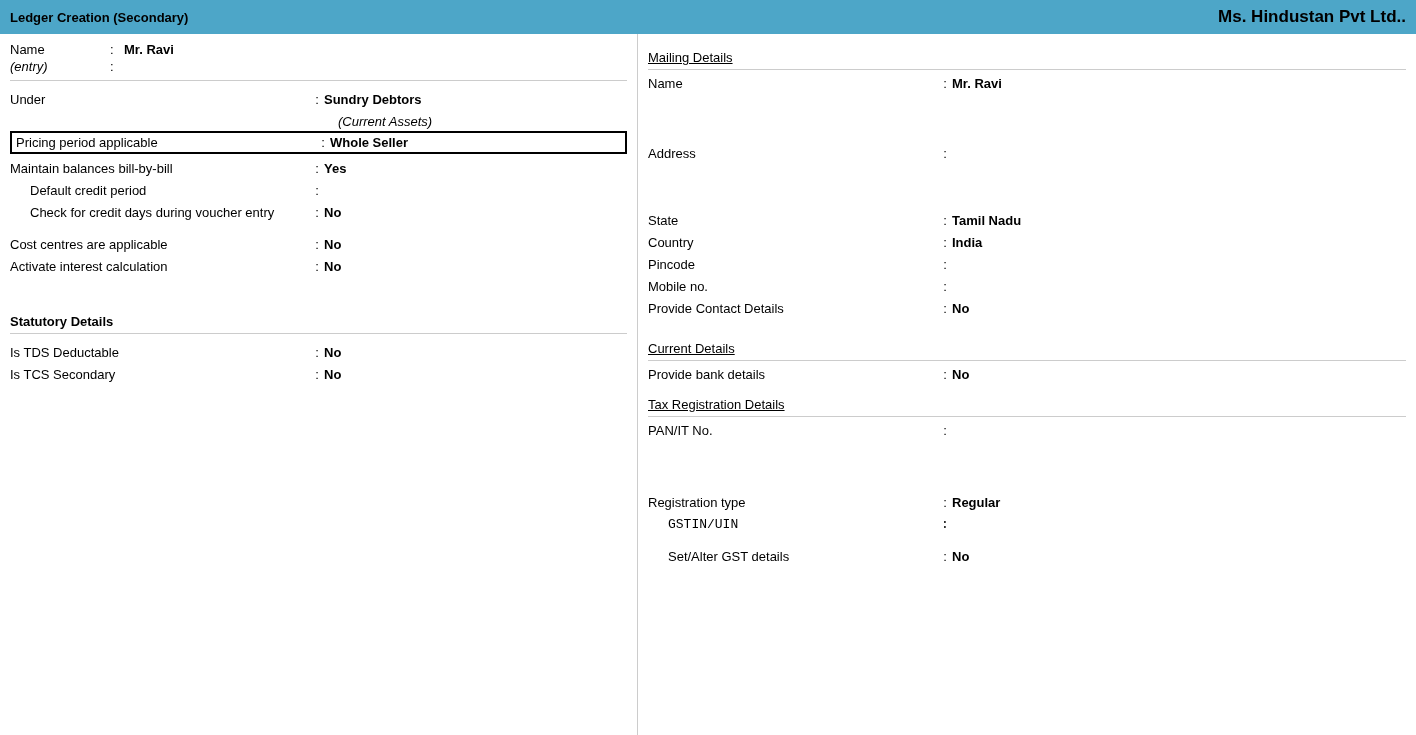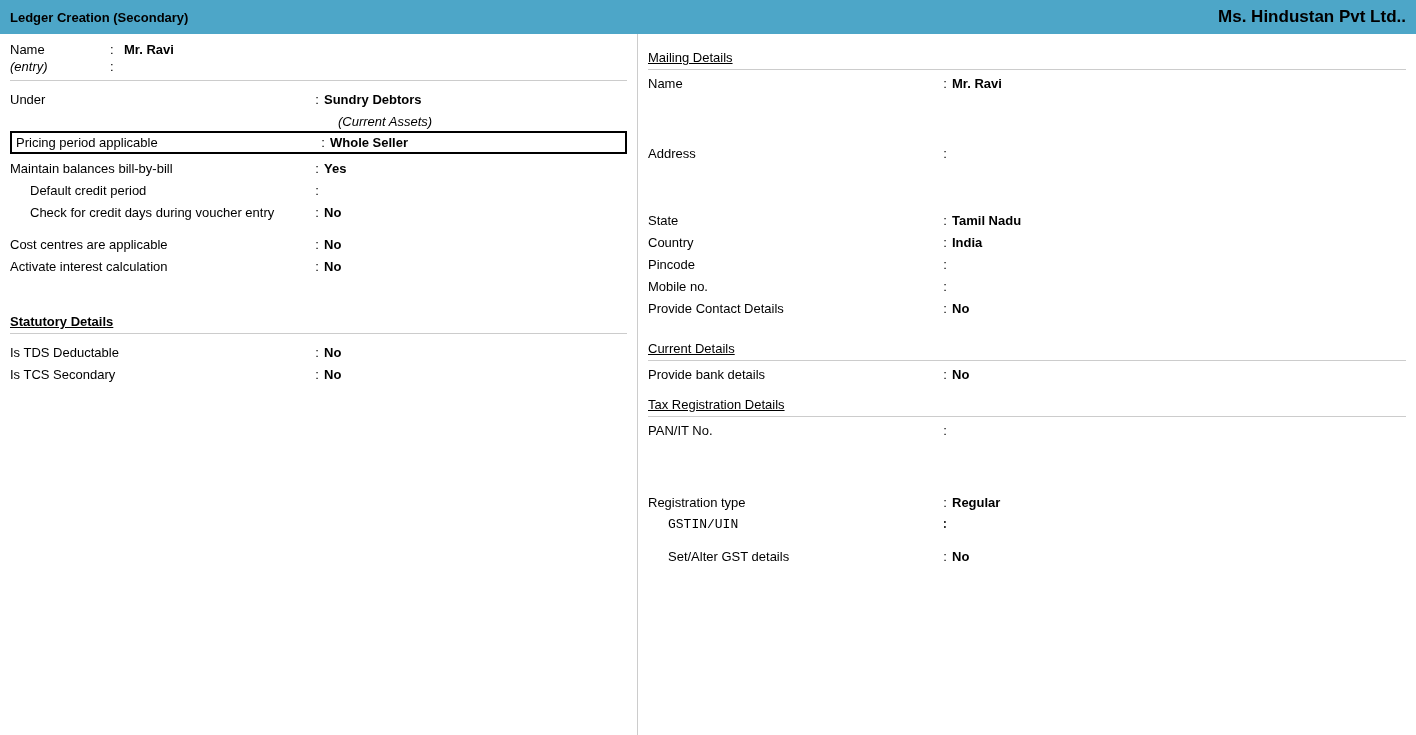--- a/index.html
+++ b/index.html
@@ -69,21 +69,20 @@
       padding-left: 20px;
     }
     .section-divider {
       border: none;
       border-top: 1px solid #ccc;
       margin: 6px 0;
     }
     .section-header {
       font-weight: bold;
       font-size: 13px;
-      text-decoration: underline;
       margin: 8px 0 4px 0;
       display: inline-block;
     }
     .pricing-box {
       border: 2px solid #000;
       padding: 2px 4px;
       margin-bottom: 2px;
     }
     .name-row {
       display: flex;

